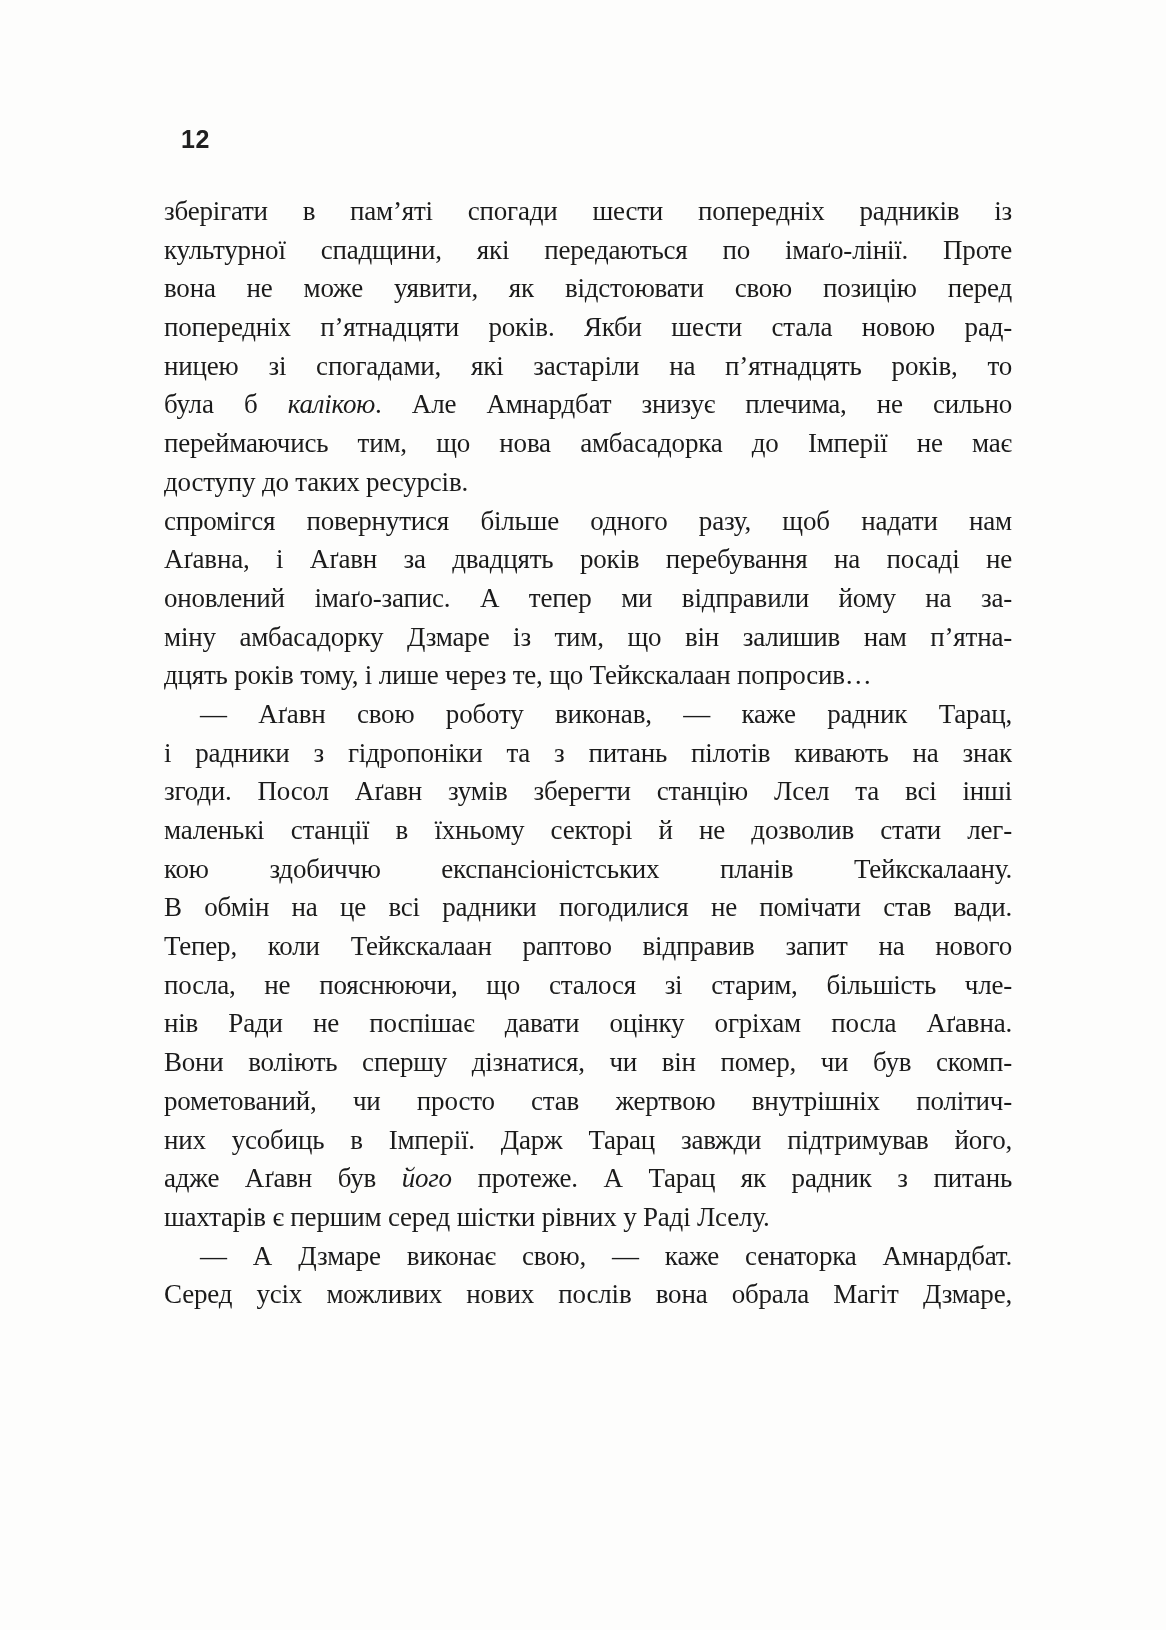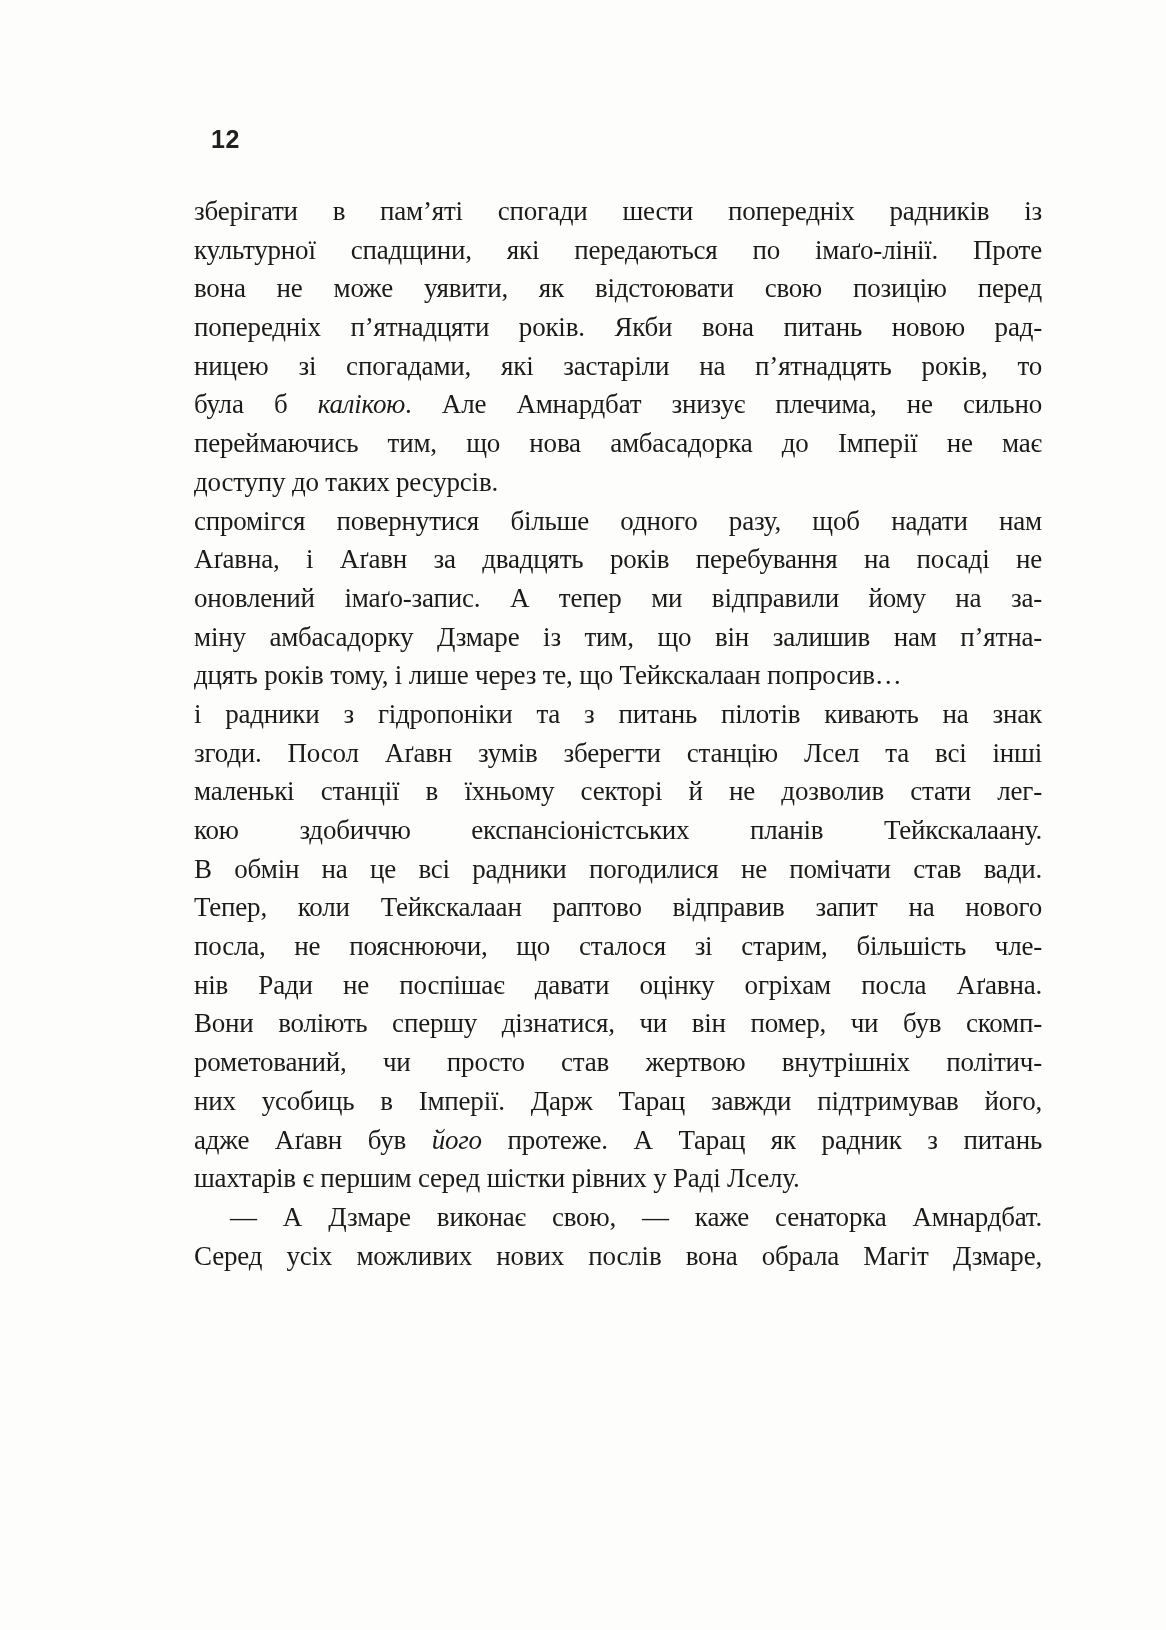--- a/index.html
+++ b/index.html
@@ -11,21 +11,20 @@
     height: 1630px;
     background: #fdfdfc;
     position: relative;
     overflow: hidden;
     font-family: "Liberation Serif", "DejaVu Serif", serif;
     color: #1b1b1b;
   }
   .page {
     position: absolute;
     inset: 0;
-    margin-left: 30px;
   }
   .page-number {
     position: absolute;
     left: 181px;
     top: 125px;
     font-family: "Liberation Sans", "DejaVu Sans", sans-serif;
     font-weight: 700;
     font-size: 25px;
     letter-spacing: 0.5px;
     color: #202020;
@@ -59,30 +58,31 @@
 </style>
 </head>
 <body>
 
 <div class="page">
   <div class="page-number">12</div>
   <div class="text-column">
       <div class="line"><span>зберігати в пам’яті спогади шести попередніх радників із</span></div>
       <div class="line"><span>культурної спадщини, які передаються по імаґо-лінії. Проте</span></div>
       <div class="line"><span>вона не може уявити, як відстоювати свою позицію перед</span></div>
-      <div class="line"><span>попередніх п’ятнадцяти років. Якби вона питань новою рад-</span></div>
+      <div class="line"><span>попередніх п’ятнадцяти років. Якби шести стала новою рад-</span></div>
       <div class="line"><span>ницею зі спогадами, які застаріли на п’ятнадцять років, то</span></div>
       <div class="line"><span>була б </span><span class="em">калікою</span><span>. Але Амнардбат знизує плечима, не сильно</span></div>
       <div class="line"><span>переймаючись тим, що нова амбасадорка до Імперії не має</span></div>
       <div class="line para-end"><span>доступу до таких ресурсів.</span></div>
       <div class="line"><span>спромігся повернутися більше одного разу, щоб надати нам</span></div>
       <div class="line"><span>Аґавна, і Аґавн за двадцять років перебування на посаді не</span></div>
       <div class="line"><span>оновлений імаґо-запис. А тепер ми відправили йому на за-</span></div>
       <div class="line"><span>міну амбасадорку Дзмаре із тим, що він залишив нам п’ятна-</span></div>
       <div class="line para-end"><span>дцять років тому, і лише через те, що Тейкскалаан попросив…</span></div>
+      <div class="line indent"><span>— Аґавн свою роботу виконав, — каже радник Тарац,</span></div>
       <div class="line"><span>і радники з гідропоніки та з питань пілотів кивають на знак</span></div>
       <div class="line"><span>згоди. Посол Аґавн зумів зберегти станцію Лсел та всі інші</span></div>
       <div class="line"><span>маленькі станції в їхньому секторі й не дозволив стати лег-</span></div>
       <div class="line"><span>кою здобиччю експансіоністських планів Тейкскалаану.</span></div>
       <div class="line"><span>В обмін на це всі радники погодилися не помічати став вади.</span></div>
       <div class="line"><span>Тепер, коли Тейкскалаан раптово відправив запит на нового</span></div>
       <div class="line"><span>посла, не пояснюючи, що сталося зі старим, більшість чле-</span></div>
       <div class="line"><span>нів Ради не поспішає давати оцінку огріхам посла Аґавна.</span></div>
       <div class="line"><span>Вони воліють спершу дізнатися, чи він помер, чи був скомп-</span></div>
       <div class="line"><span>рометований, чи просто став жертвою внутрішніх політич-</span></div>

